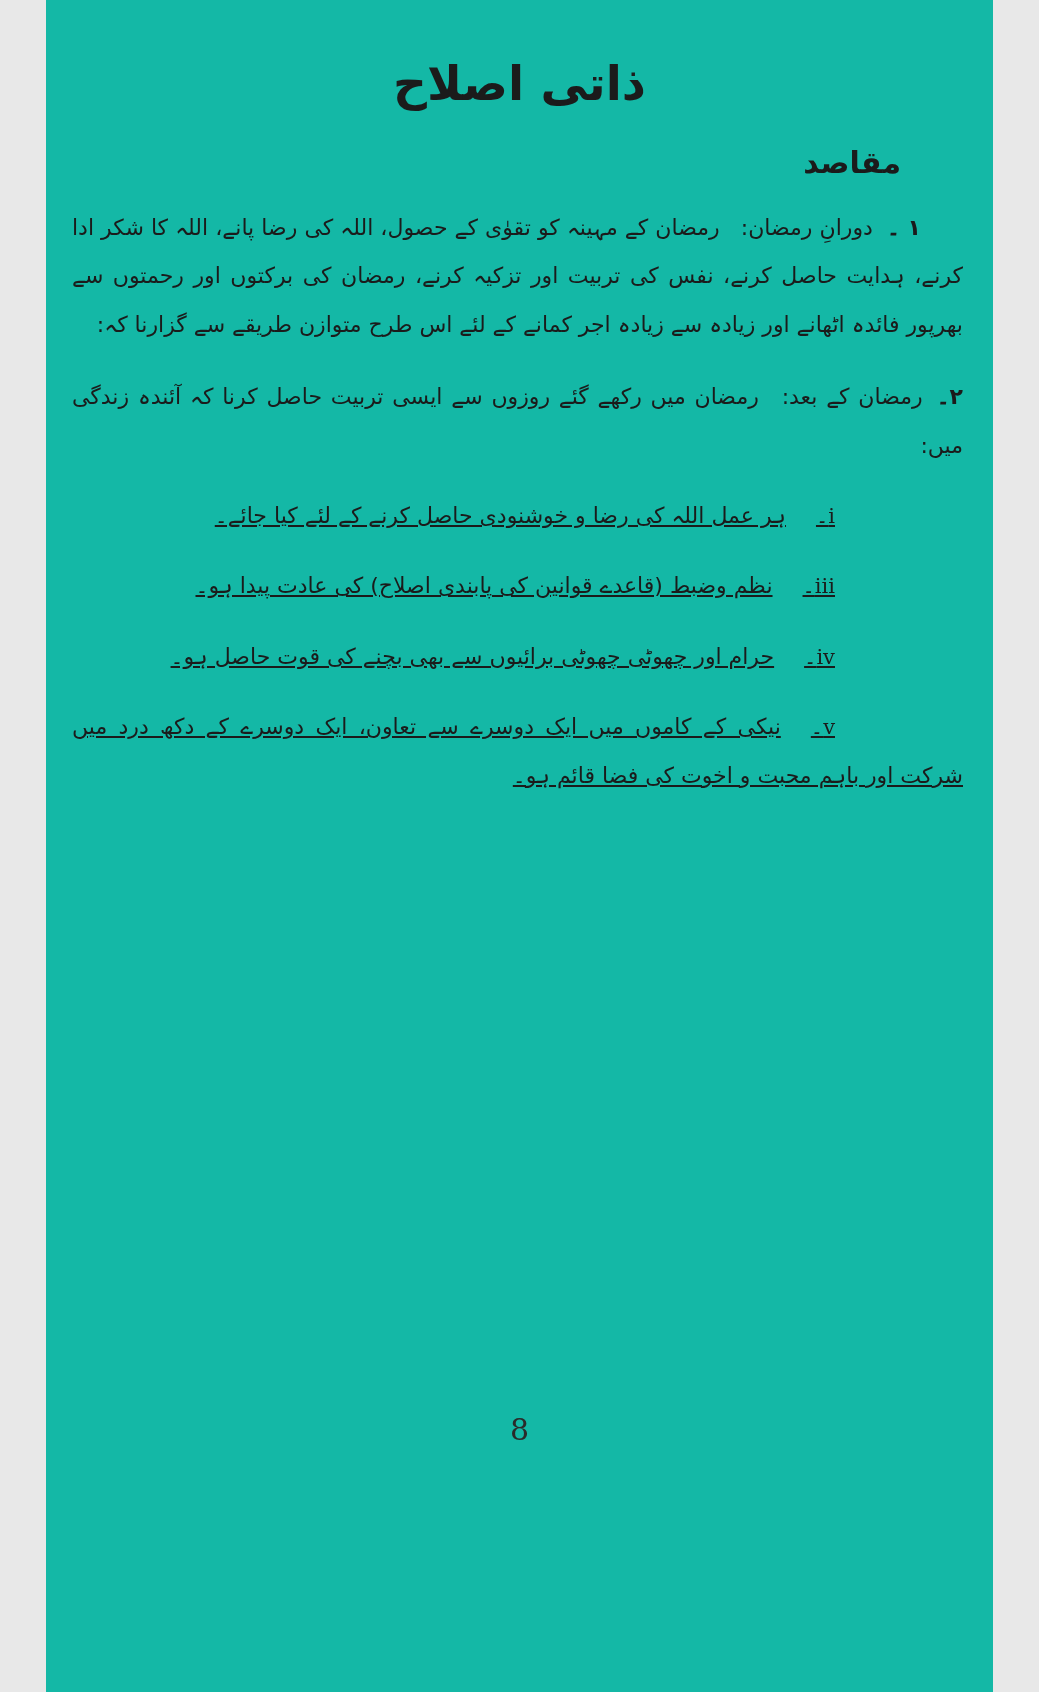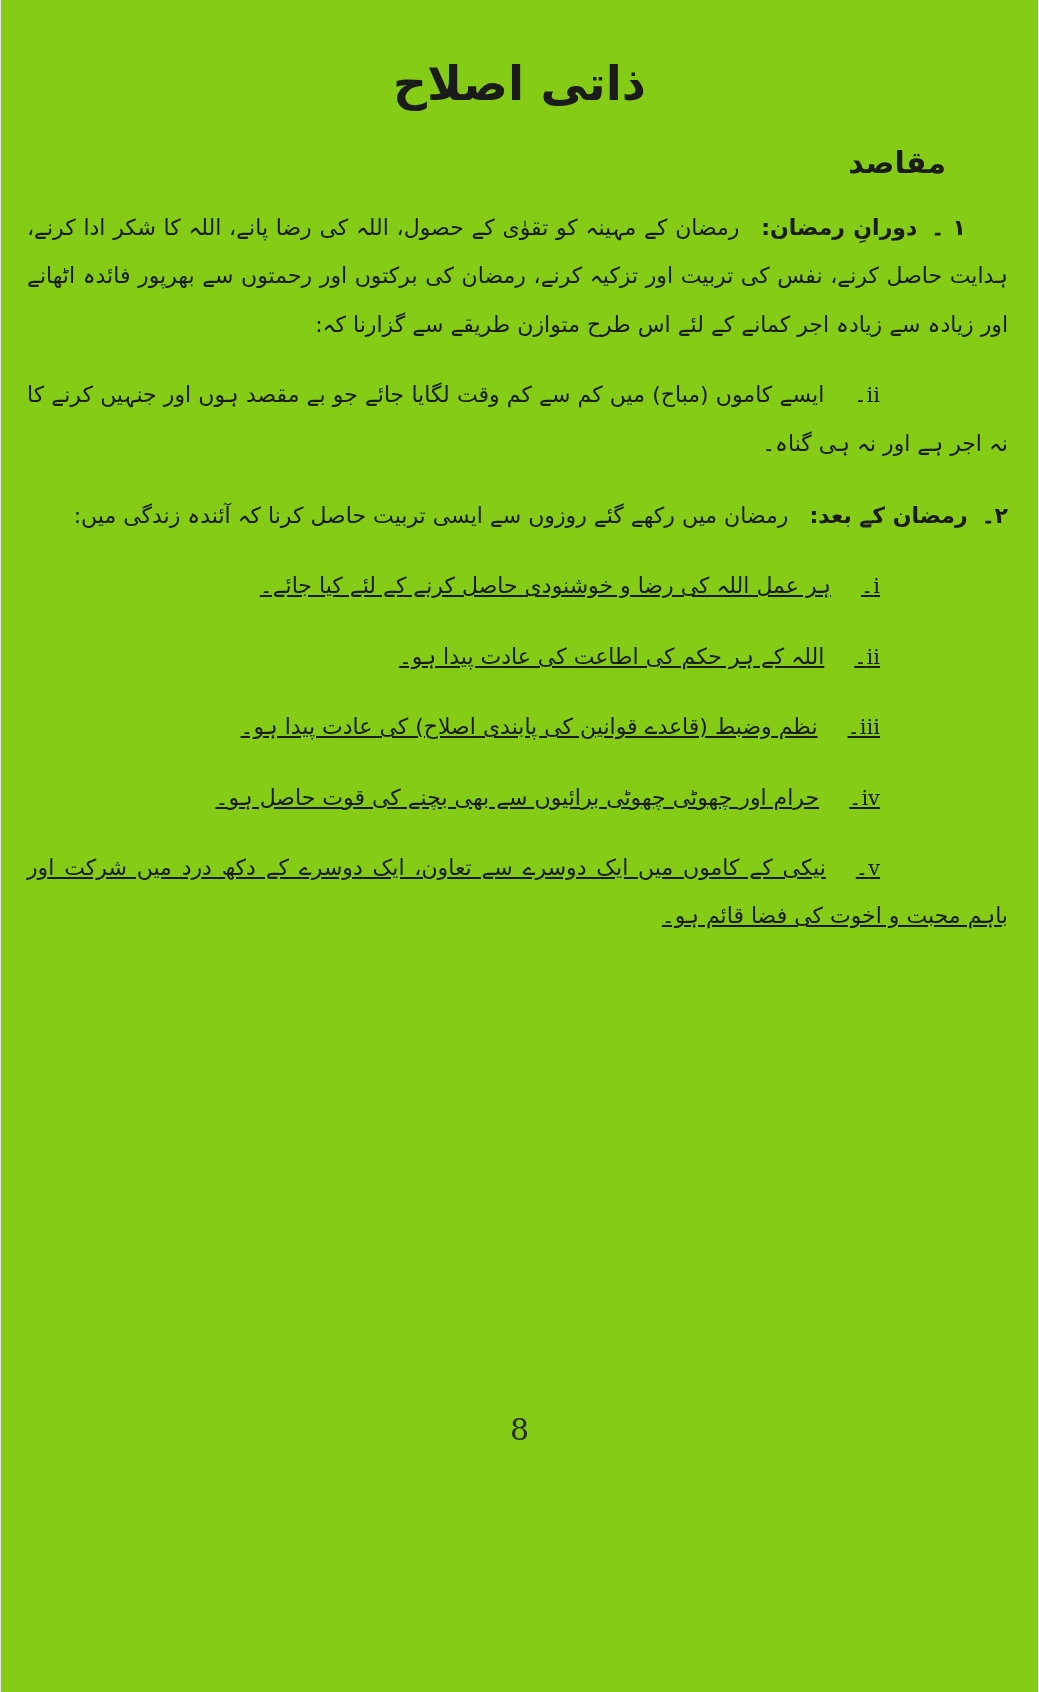--- a/index.html
+++ b/index.html
@@ -1,20 +1,20 @@
 <!DOCTYPE html>
 <html lang="ur" dir="rtl"><head>
 <meta charset="utf-8">
 <style>
   html,body{margin:0;padding:0;background:#e8e8e8;}
   .page{
     position:relative;
-    width:1037px;height:1692px;
+    width:947px;height:1692px;
     margin:0 auto;
-    background:#84cc16;
+    background:#14b8a6;
     font-family:"DejaVu Sans",sans-serif;
     color:#1b1b1b;
     direction:rtl;
     overflow:hidden;
     box-sizing:border-box;
   }
   .page-title{
     padding-top:56px;
     text-align:center;
     font-size:47px;
@@ -34,21 +34,21 @@
     font-size:22px;
     line-height:2.2;
   }
   .section-intro{
     margin-top:24px;
     text-align:justify;
     text-align-last:right;
     text-indent:42px;
   }
   .section-number{font-weight:bold;margin-left:14px;}
-  .section-label{font-weight:bold;margin-left:14px;}
+  .section-label{font-weight:normal;margin-left:14px;}
   .item{
     margin-top:10px;
     text-indent:128px;      
     text-align:justify;
     text-align-last:right;
   }
   .item .marker{
     font-family:"DejaVu Serif",serif;
     font-size:21px;
     margin-left:30px;
@@ -75,34 +75,30 @@
 
   <div class="objectives-heading">مقاصد</div>
 
   <div class="body-text">
 
     <p class="section-intro"><span class="section-number">۱ ۔</span><span class="section-label">دورانِ رمضان:</span>
       <span>رمضان کے مہینہ کو تقوٰی کے حصول، اللہ کی رضا پانے، اللہ کا شکر ادا کرنے، ہدایت حاصل کرنے، نفس کی تربیت اور تزکیہ کرنے، رمضان کی برکتوں اور رحمتوں سے بھرپور فائدہ اٹھانے اور زیادہ سے زیادہ اجر کمانے کے لئے اس طرح متوازن طریقے سے گزارنا کہ:</span>
     </p>
 
 
-    <p class="item"><span class="marker">ii۔</span><span>ایسے کاموں (مباح) میں کم سے کم وقت لگایا جائے جو بے مقصد ہوں اور جنہیں کرنے کا نہ اجر ہے اور نہ ہی گناہ۔</span>
-    </p>
 
 
     <div class="section-2">
       <p class="section-intro" style="text-indent:0;"><span class="section-number">۲۔</span><span class="section-label">رمضان کے بعد:</span>
         <span>رمضان میں رکھے گئے روزوں سے ایسی تربیت حاصل کرنا کہ آئندہ زندگی میں:</span>
       </p>
 
       <p class="item"><span class="marker">i۔</span><span>ہر عمل اللہ کی رضا و خوشنودی حاصل کرنے کے لئے کیا جائے۔</span>
       </p>
 
-      <p class="item"><span class="marker">ii۔</span><span>اللہ کے ہر حکم کی اطاعت کی عادت پیدا ہو۔</span>
-      </p>
 
       <p class="item"><span class="marker">iii۔</span><span>نظم وضبط (قاعدے قوانین کی پابندی اصلاح) کی عادت پیدا ہو۔</span>
       </p>
 
       <p class="item"><span class="marker">iv۔</span><span>حرام اور چھوٹی چھوٹی برائیوں سے بھی بچنے کی قوت حاصل ہو۔</span>
       </p>
 
       <p class="item"><span class="marker">v۔</span><span>نیکی کے کاموں میں ایک دوسرے سے تعاون، ایک دوسرے کے دکھ درد میں شرکت اور باہم محبت و اخوت کی فضا قائم ہو۔</span>
       </p>
 

